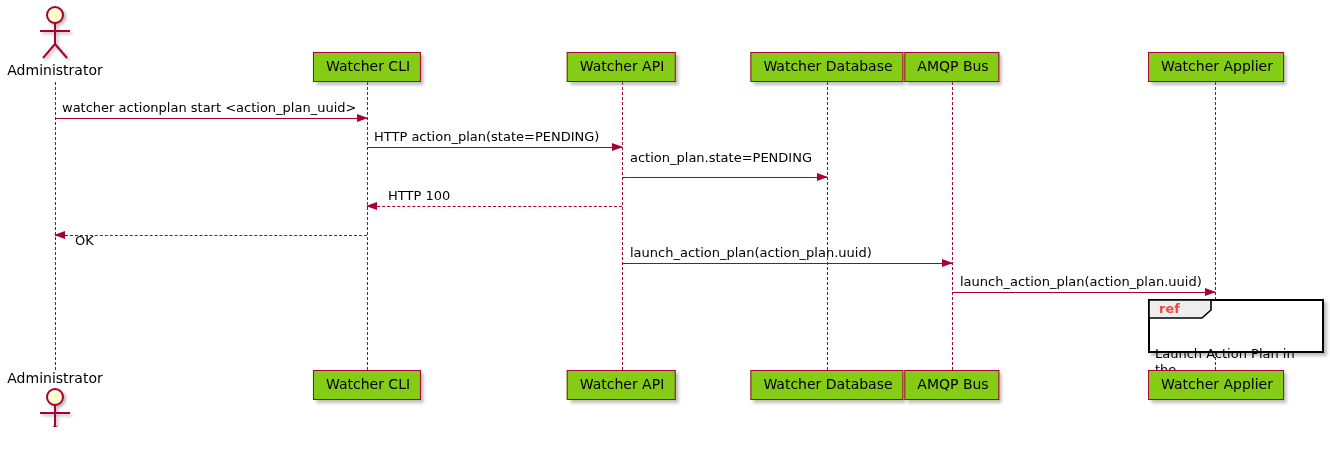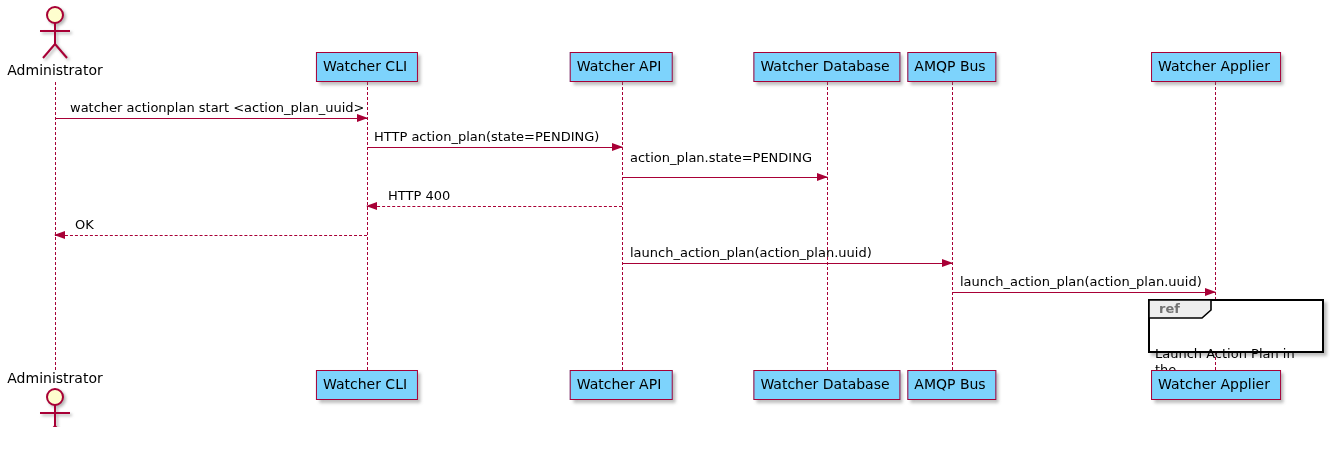--- a/index.html
+++ b/index.html
@@ -17,24 +17,24 @@
   .lifeline {
     position: absolute;
     width: 0;
     border-left: 1px dashed #A80036;
   }
 
   
   .pbox {
     position: absolute;
     transform: translateX(-50%);
-    background: #7dd3fc;
+    background: #84cc16;
     border: 1.5px solid #A80036;
     box-shadow: 3px 3px 3px rgba(110,110,110,0.45);
-    padding: 5px 10px 6px 6px;
+    padding: 5px 10px 6px 12px;
     font-size: 14px;
     line-height: 17px;
     white-space: nowrap;
     color: #000000;
   }
 
   
   .actor-label {
     position: absolute;
     transform: translateX(-50%);
@@ -75,21 +75,21 @@
     border: 2px solid #000000;
     box-shadow: 3px 3px 3px rgba(110,110,110,0.45);
     box-sizing: border-box;
   }
   .ref-tab { position: absolute; top: -1px; left: -1px; width: 64px; height: 19px; }
   .ref-tab-label {
     position: absolute;
     top: 1px; left: 10px;
     font-size: 13px;
     font-weight: bold;
-    color: #737373;
+    color: #ef4444;
   }
   .ref-text {
     position: absolute;
     top: 20px; left: 5px; right: 4px;
     font-size: 13px;
     line-height: 16px;
     color: #000000;
     margin-top: 25px;
   }
 </style>
@@ -115,41 +115,41 @@
     </svg>
   </div>
   <div class="actor-label" style="left:55px; top:62px;">Administrator</div>
 
   <div class="pbox" style="left:367px;  top:52px;">Watcher CLI</div>
   <div class="pbox" style="left:621px;  top:52px;">Watcher API</div>
   <div class="pbox" style="left:827px;  top:52px;">Watcher Database</div>
   <div class="pbox" style="left:952px;  top:52px;">AMQP Bus</div>
   <div class="pbox" style="left:1216px; top:52px;">Watcher Applier</div>
 
-  <div class="msg-label" style="left:70px; top:100px;">watcher actionplan start &lt;action_plan_uuid&gt;</div>
+  <div class="msg-label" style="left:62px; top:100px;">watcher actionplan start &lt;action_plan_uuid&gt;</div>
   <div class="arrow solid" style="left:55px; top:118px; width:312px;">
       <i class="ah-r"></i>
     </div>
 
   <div class="msg-label" style="left:374px; top:129px;">HTTP action_plan(state=PENDING)</div>
   <div class="arrow solid" style="left:367px; top:147px; width:255px;">
       <i class="ah-r"></i>
     </div>
 
   <div class="msg-label" style="left:630px; top:150px;">action_plan.state=PENDING</div>
   <div class="arrow solid" style="left:622px; top:177px; width:205px;">
       <i class="ah-r"></i>
     </div>
 
-  <div class="msg-label" style="left:388px; top:188px;">HTTP 400</div>
+  <div class="msg-label" style="left:388px; top:188px;">HTTP 100</div>
   <div class="arrow dashed" style="left:367px; top:206px; width:255px;">
       <i class="ah-l"></i>
     </div>
 
-  <div class="msg-label" style="left:75px; top:217px;">OK</div>
+  <div class="msg-label" style="left:75px; top:233px;">OK</div>
   <div class="arrow dashed" style="left:55px; top:235px; width:312px;">
       <i class="ah-l"></i>
     </div>
 
   <div class="msg-label" style="left:630px; top:245px;">launch_action_plan(action_plan.uuid)</div>
   <div class="arrow solid" style="left:622px; top:263px; width:330px;">
       <i class="ah-r"></i>
     </div>
 
   <div class="msg-label" style="left:960px; top:274px;">launch_action_plan(action_plan.uuid)</div>

